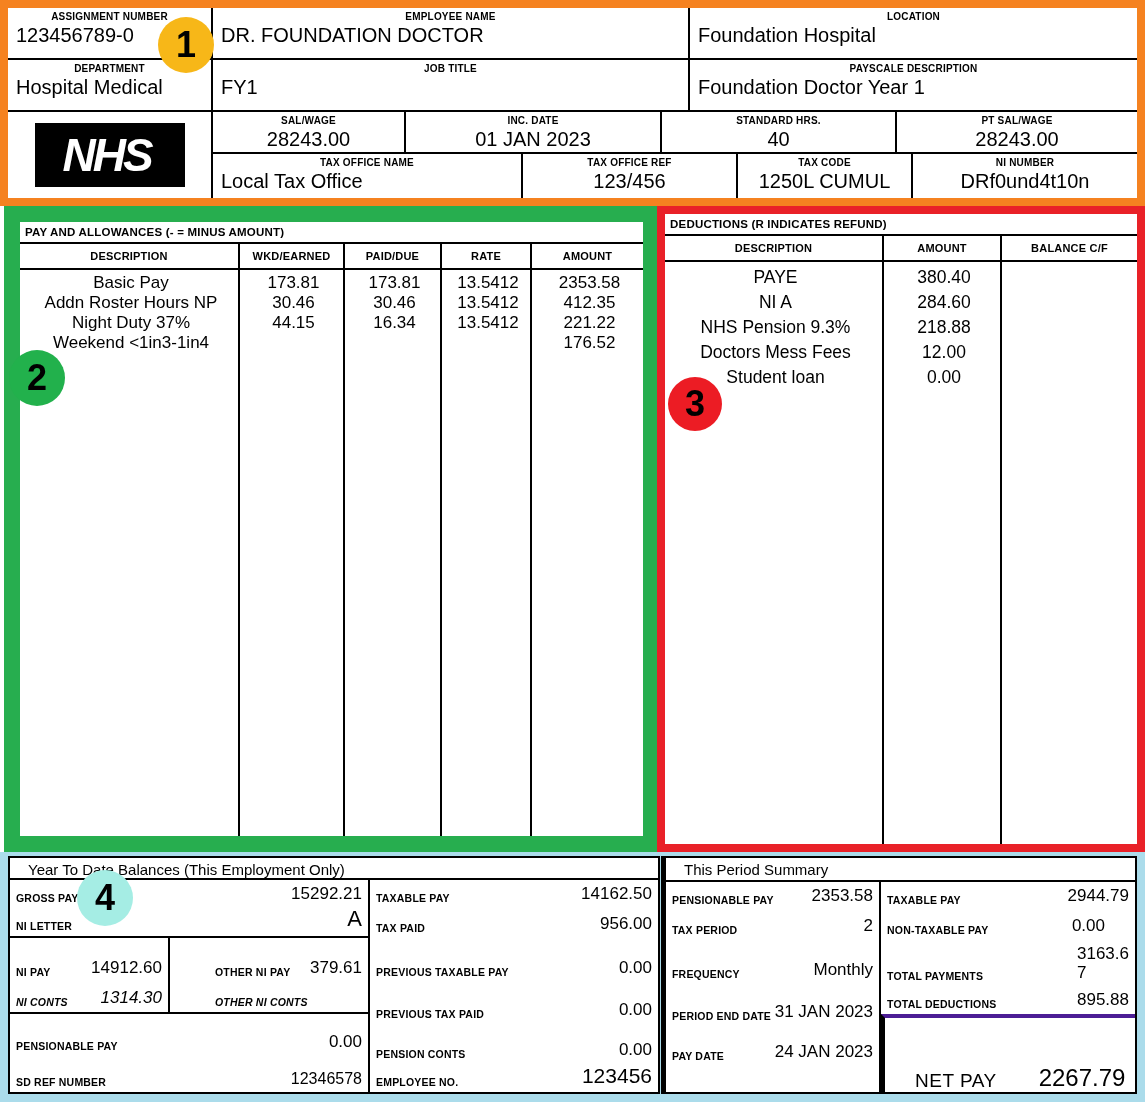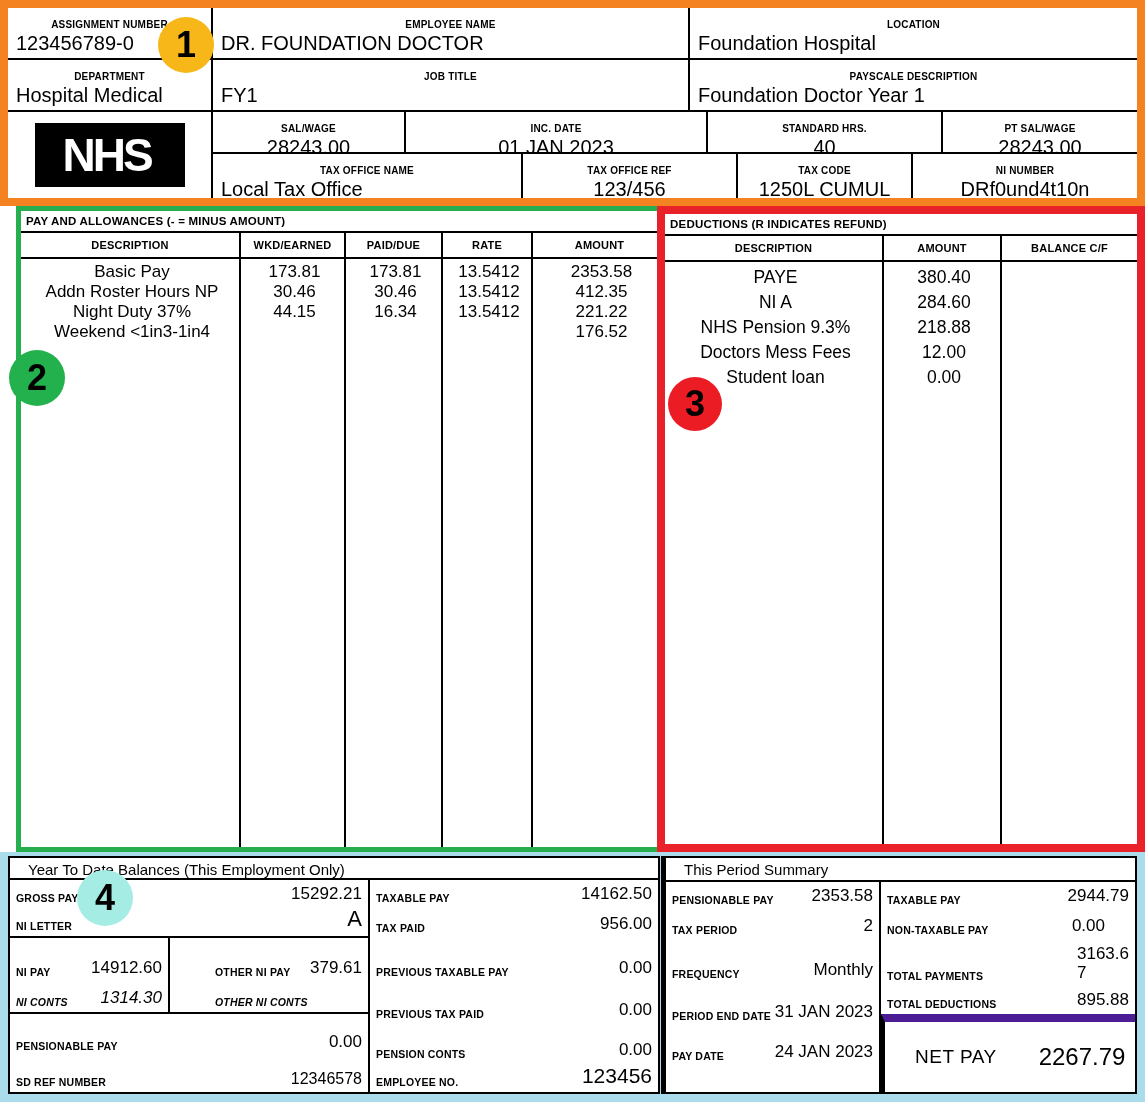--- a/index.html
+++ b/index.html
@@ -3,38 +3,38 @@
 <meta charset="utf-8">
 <style>
   * { box-sizing: border-box; margin: 0; padding: 0; }
   body { background: #ffffff; font-family: "Liberation Sans", sans-serif; color: #000; }
   .payslip { position: relative; width: 1145px; height: 1102px; background: #fff; overflow: hidden; }
 
   
   .frame { position: absolute; }
   .frame-inner { width: 100%; height: 100%; background: #fff; }
   #top-frame    { left: 0; top: 0; width: 1145px; height: 206px; background: #F58220; padding: 8px; }
-  #pay-frame    { left: 16px; top: 206px; width: 655px; height: 646px; background: #27AE4F; padding: 5px; }
+  #pay-frame    { left: 4px; top: 206px; width: 655px; height: 646px; background: #27AE4F; padding: 16px; }
   #ded-frame    { left: 657px; top: 206px; width: 488px; height: 646px; background: #E92128; padding: 8px; }
   #bottom-frame { left: 0; top: 852px; width: 1145px; height: 250px; background: #ABDCEB; padding: 4px 8px 8px 8px; }
 
   
   .top-inner { display: flex; flex-direction: column; }
   .trow { display: flex; width: 100%; }
   .trow.bb { border-bottom: 2px solid #000; }
   .tcell { display: flex; flex-direction: column; overflow: hidden; }
   .tcell.br { border-right: 2px solid #000; }
-  .tlabel { font-size: 10px; font-weight: bold; text-align: center; padding-top: 11px; letter-spacing: .2px; white-space: nowrap; }
+  .tlabel { font-size: 10px; font-weight: bold; text-align: center; padding-top: 3px; letter-spacing: .2px; white-space: nowrap; }
   .tvalue { font-size: 20px; padding: 2px 0 0 8px; white-space: nowrap; }
   .tvalue.center { text-align: center; padding-left: 0; }
   .rowgroup { display: flex; }
   .rg-right { flex: 1; display: flex; flex-direction: column; }
   .logo-cell { width: 205px; border-right: 2px solid #000; display: flex; align-items: center; justify-content: center; }
   .nhs-box { width: 150px; height: 64px; background: #000; color: #fff; display: flex; align-items: center; justify-content: center;
-             font-weight: bold; font-size: 46px; letter-spacing: -3px; padding-right: 6px; }
+             font-weight: bold; font-style: italic; font-size: 46px; letter-spacing: -3px; padding-right: 6px; }
 
   
   .sec-title { height: 22px; border-bottom: 2px solid #000; font-size: 11.5px; font-weight: bold; padding: 4px 0 0 5px; letter-spacing: .2px; }
   .thead { display: flex; border-bottom: 2px solid #000; height: 26px; }
   .th { font-size: 11px; font-weight: bold; text-align: center; padding-top: 6px; letter-spacing: .2px; }
   .th.br, .tcol.br { border-right: 2px solid #000; }
   .tbody { display: flex; flex: 1; }
   .tcol { display: flex; flex-direction: column; padding-top: 3px; align-items: center; }
   .cell { font-size: 17px; line-height: 20px; height: 20px; padding-left: 4px; white-space: nowrap; }
   .ded .cell { line-height: 25px; height: 25px; font-size: 17.5px; }
@@ -51,21 +51,21 @@
   .bcol.br { border-right: 2px solid #000; }
   .brow { display: flex; align-items: flex-end; justify-content: space-between; padding: 0 6px 4px 6px; }
   .blabel { font-size: 10.5px; font-weight: bold; letter-spacing: .2px; white-space: nowrap; }
   .bvalue { font-size: 17px; text-align: right; white-space: nowrap; }
   .bvalue.big { font-size: 22px; }
   .split { display: flex; gap: 39px; }
   .subcell { display: flex; align-items: flex-end; justify-content: space-between; padding: 0 6px 4px 6px; }
   .subcell.br { border-right: 2px solid #000; }
   .hline { border-bottom: 2px solid #000; }
   .wrapval { width: 52px; word-break: break-all; white-space: normal; text-align: left; font-size: 17px; line-height: 19px; }
-  .netpay-box { flex: 1; border-top: 8px solid #4c1d95; border-left: 4px solid #000; display: flex; align-items: center; }
+  .netpay-box { flex: 1; border-top: 4px solid #4c1d95; border-left: 4px solid #000; display: flex; align-items: flex-end; }
   .netpay-label { font-size: 19px; margin-left: 30px; letter-spacing: .5px; }
   .netpay-value { font-size: 24px; margin-left: 42px; }
 
   
   .circle { position: absolute; border-radius: 50%; display: flex; align-items: center; justify-content: center;
             font-weight: bold; font-size: 36px; color: #000; z-index: 5; }
   #circle-1 { left: 158px; top: 17px;  width: 56px; height: 56px; background: #F7B718; }
   #circle-2 { left: 9px;   top: 350px; width: 56px; height: 56px; background: #22B14C; }
   #circle-3 { left: 668px; top: 377px; width: 54px; height: 54px; background: #EC1C24; }
   #circle-4 { left: 77px;  top: 870px; width: 56px; height: 56px; background: #A5EDE4; }
@@ -111,21 +111,21 @@
       <div class="rowgroup" style="height:86px;">
         <div class="logo-cell">
           <div class="nhs-box">NHS</div>
         </div>
         <div class="rg-right">
           <div class="trow bb" style="height:42px;">
             <div class="tcell br" style="width:193px;">
               <div class="tlabel">SAL/WAGE</div>
               <div class="tvalue center">28243.00</div>
             </div>
-            <div class="tcell br" style="width:302px;">
+            <div class="tcell br" style="width:256px;">
               <div class="tlabel">INC. DATE</div>
               <div class="tvalue center">01 JAN 2023</div>
             </div>
             <div class="tcell br" style="width:235px;">
               <div class="tlabel">STANDARD HRS.</div>
               <div class="tvalue center">40</div>
             </div>
             <div class="tcell" style="flex:1;">
               <div class="tlabel">PT SAL/WAGE</div>
               <div class="tvalue center">28243.00</div>

